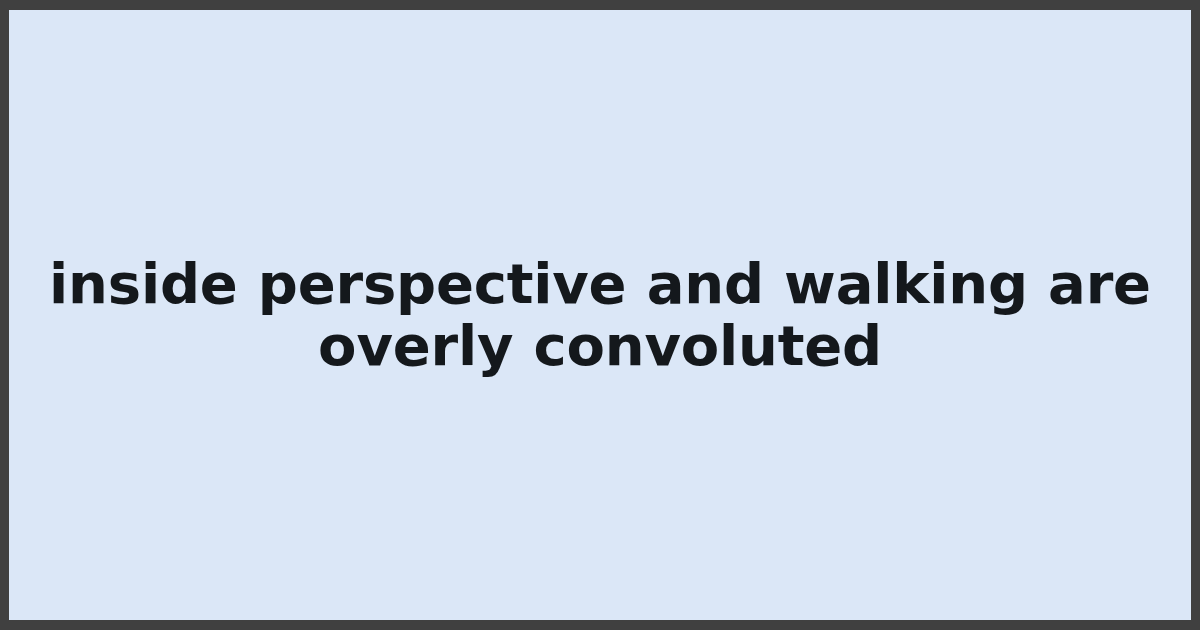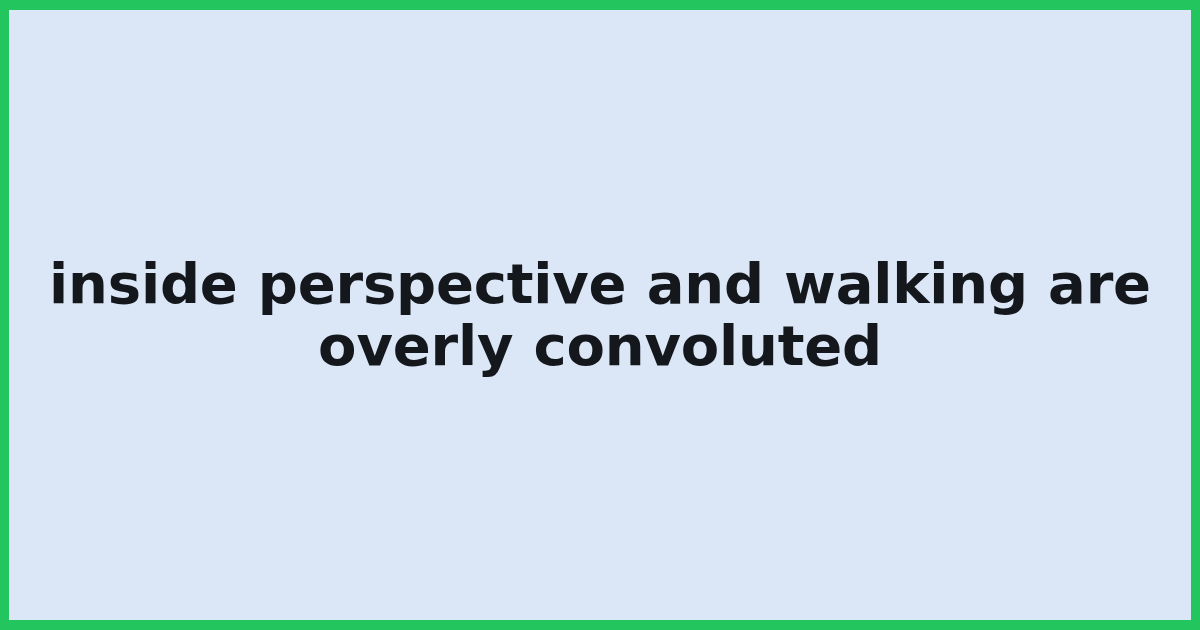--- a/index.html
+++ b/index.html
@@ -55,21 +55,21 @@
     line-height: 62px;
     letter-spacing: -0.2px;
     word-spacing: 1px;
     text-align: center;
     -webkit-font-smoothing: antialiased;
   }
 </style>
 </head>
 <body style="background: rgb(160, 184, 220);">
 
-<div class="card" style="background: #22c55e;">
+<div class="card" style="background: #404040;">
 
   <div class="panel" style="background: rgb(219, 231, 247);">
 
     <div class="headline-block">
 
       <h1 class="headline" style="color: rgb(20, 24, 28);">inside perspective and walking are overly convoluted</h1>
 
     </div>
 
   </div>

